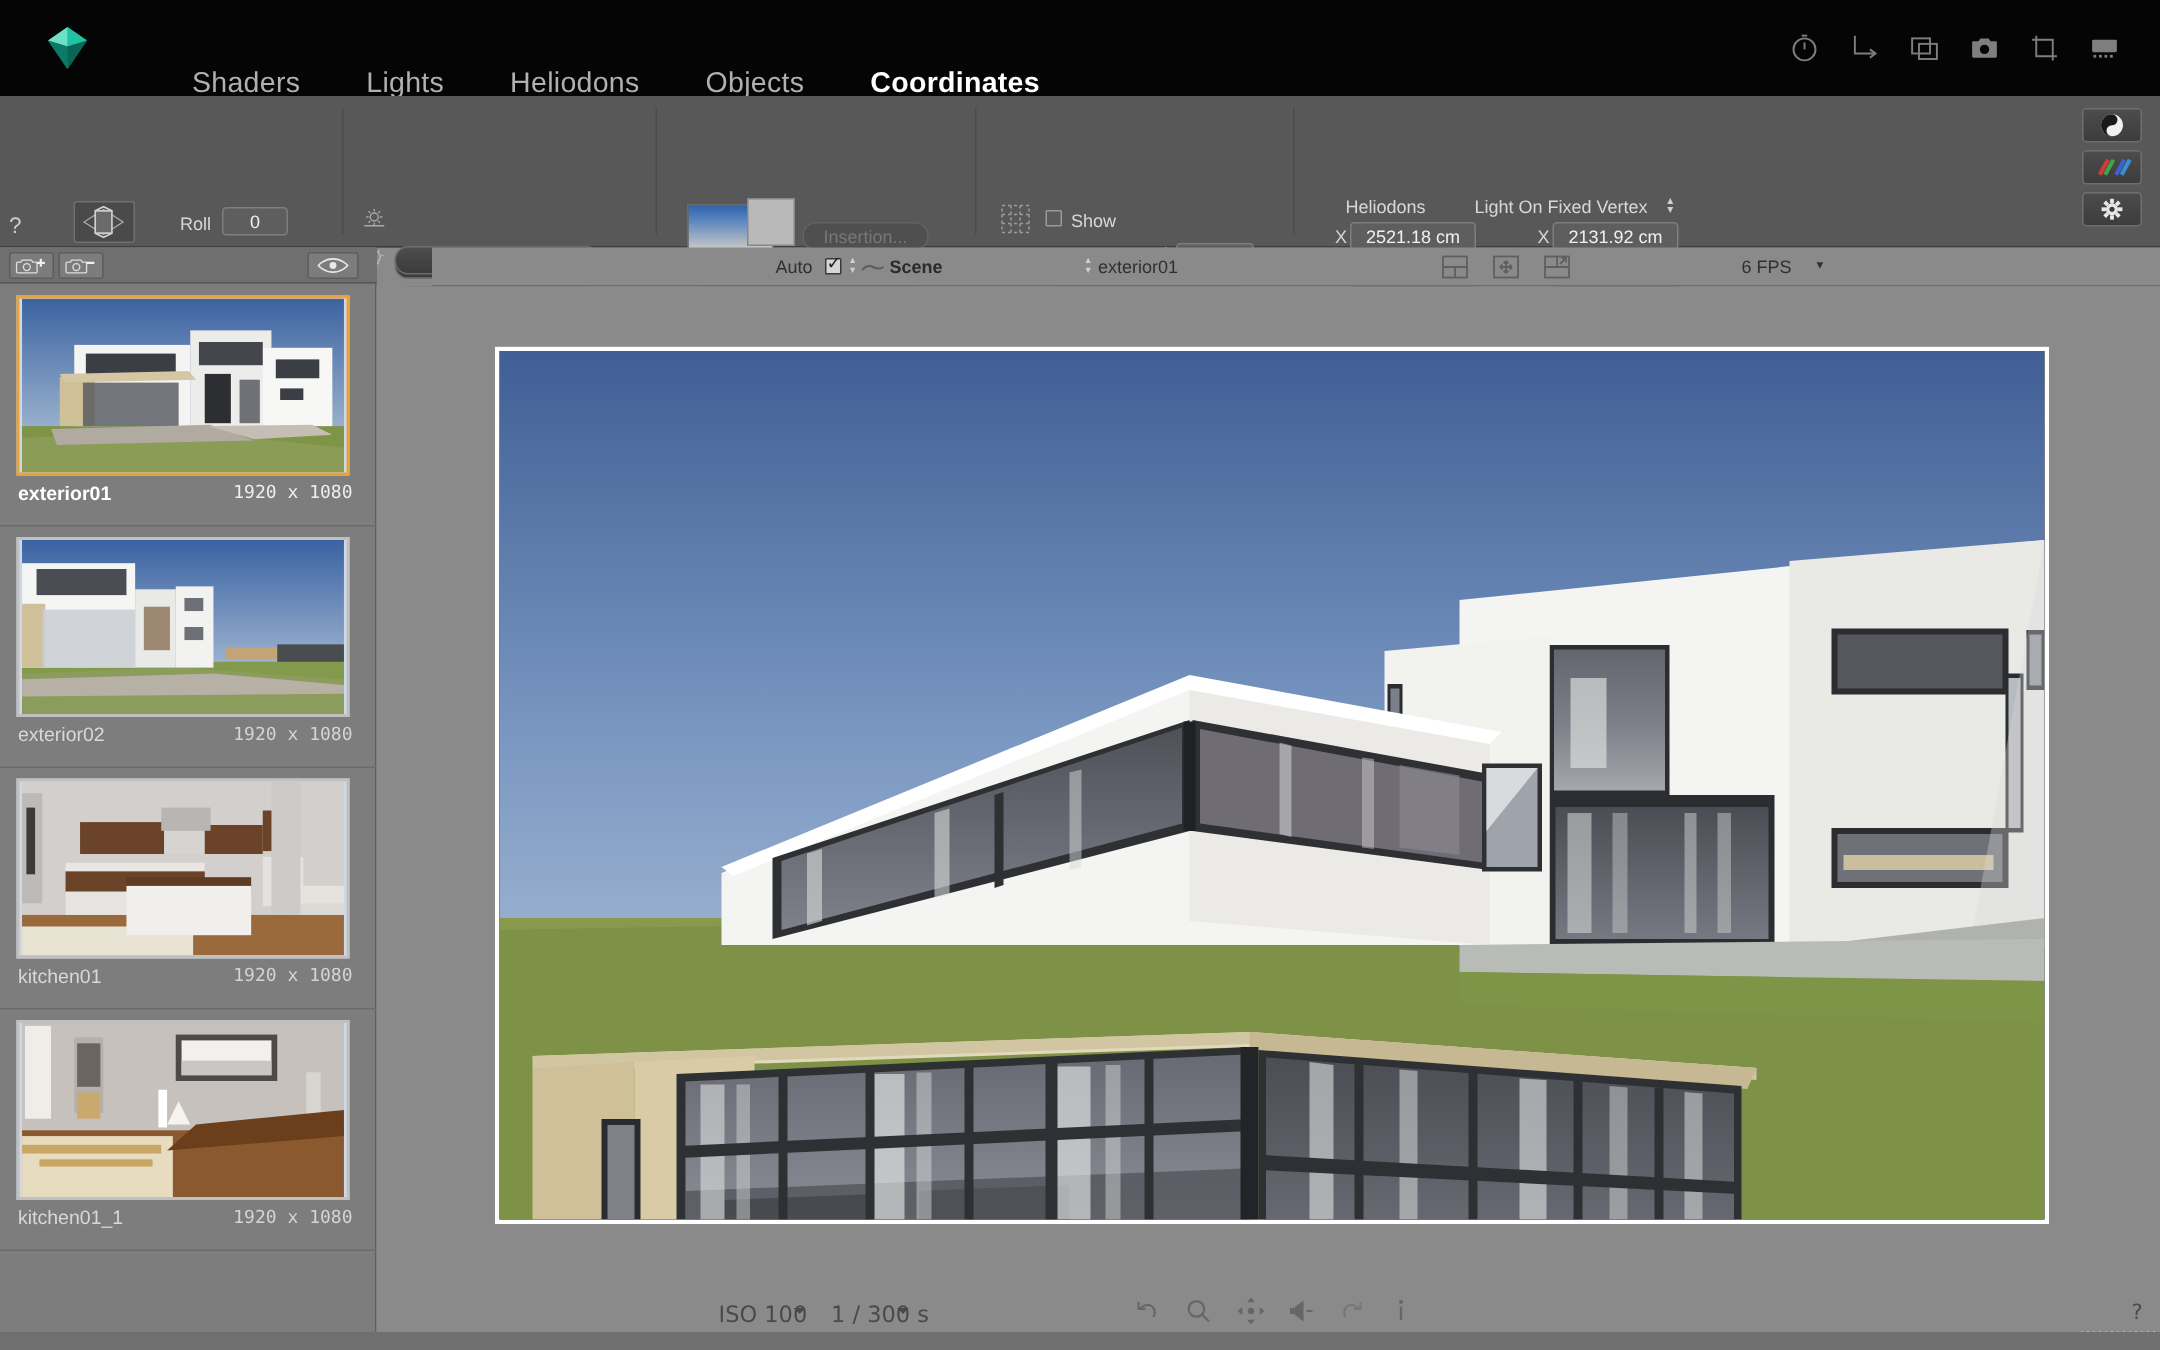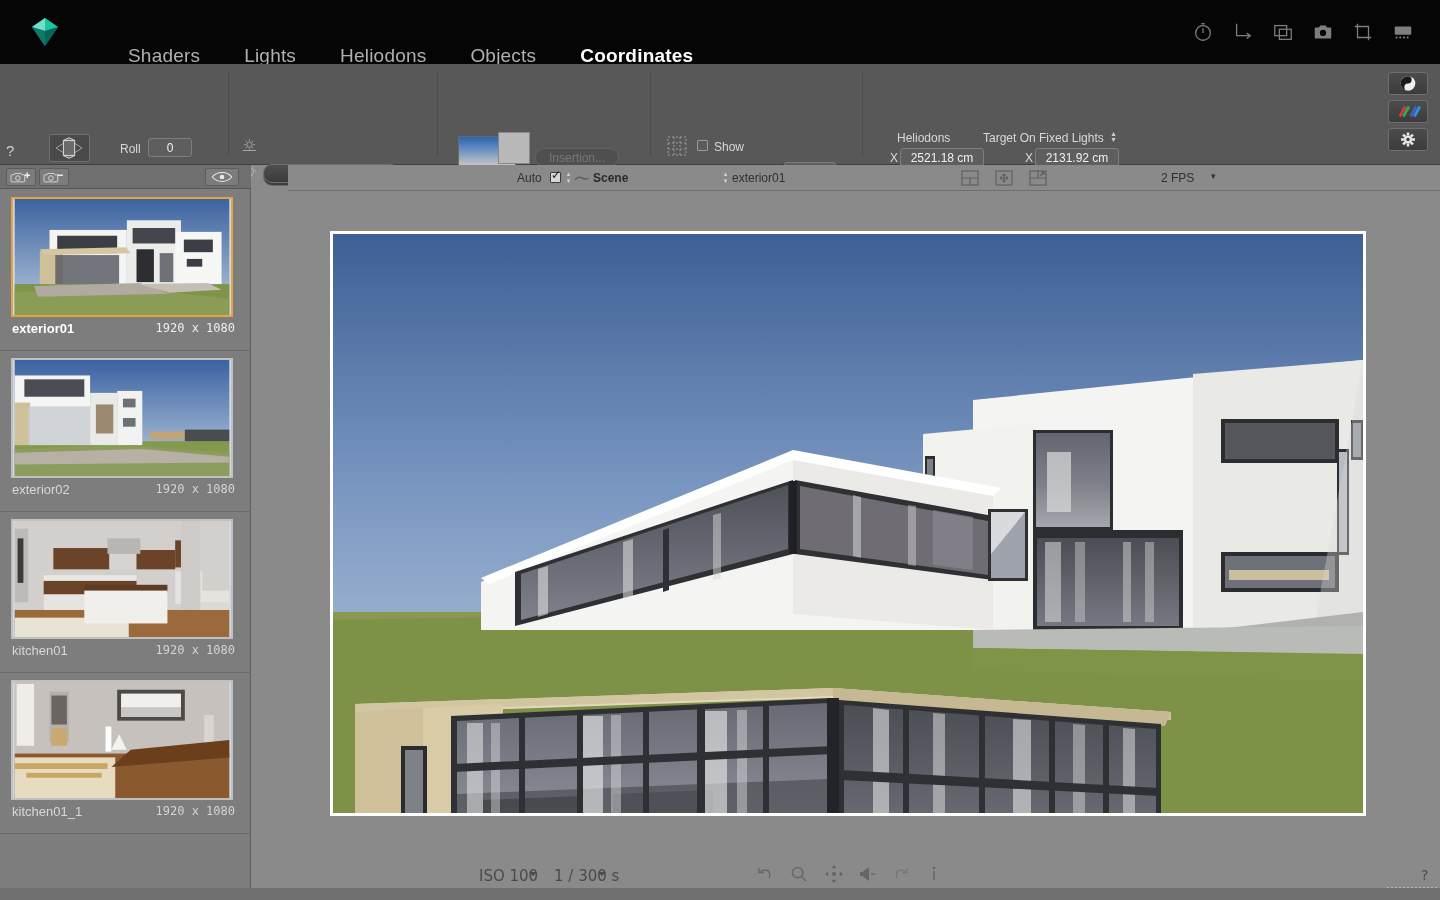--- a/index.html
+++ b/index.html
@@ -339,21 +339,21 @@
     </svg>
     <div class="pill" style="left:697px; top:127px; width:136px; justify-content:flex-start; padding-left:7px; font-size:11px;">
       <span>Scene;3D Plants;Light.</span>
       <span style="position:absolute;right:6px;font-size:8px;color:#ddd;">▼</span>
     </div>
     <div class="grp-label" style="left:697px; top:146px; width:136px;">Visibility</div>
 
     <div class="rb-sep" style="left:862px;"></div>
 
     <div class="mini-lbl" style="left:897px; top:67px;">Heliodons</div>
-    <div class="mini-lbl" style="left:983px; top:67px;">Target On Fixed Lights</div>
+    <div class="mini-lbl" style="left:983px; top:67px;">Light On Fixed Vertex</div>
     <div class="spin" style="left:1110px; top:67px; font-size:8px; line-height:6px;">▴<br>▾</div>
 
     <div class="mini-lbl" style="left:890px; top:87px;">X</div>
     <div class="field" style="left:900px; top:84px; width:84px;">2521.18 cm</div>
     <div class="mini-lbl" style="left:890px; top:107px;">Y</div>
     <div class="field" style="left:900px; top:104px; width:84px;">-1084.32 cm</div>
     <div class="mini-lbl" style="left:890px; top:127px;">Z</div>
     <div class="field" style="left:900px; top:124px; width:84px;">158.54 cm</div>
 
     <div class="mini-lbl" style="left:1025px; top:87px;">X</div>
@@ -564,21 +564,21 @@
     <svg class="vb-ico" style="left:707px; top:5px; width:18px; height:16px;" viewBox="0 0 18 16" stroke="#3c3c3c" fill="none" stroke-width="1.2">
       <rect x="1" y="1" width="16" height="14"></rect>
       <path d="M9 4v8M5 8h8M9 4l-1.6 1.6M9 4l1.6 1.6M9 12l-1.6-1.6M9 12l1.6-1.6M5 8l1.6-1.6M5 8l1.6 1.6M13 8l-1.6-1.6M13 8l-1.6 1.6"></path>
     </svg>
     <svg class="vb-ico" style="left:741px; top:5px; width:18px; height:16px;" viewBox="0 0 18 16" stroke="#3c3c3c" fill="none" stroke-width="1.2">
       <rect x="1" y="1" width="16" height="14"></rect>
         <path d="M1 8h16M9 1v7"></path>
         <path d="M11 6l4-4M15 2h-3M15 2v3"></path>
     </svg>
 
-    <div class="vb-txt" style="left:873px; top:6px;">2 FPS</div>
+    <div class="vb-txt" style="left:873px; top:6px;">6 FPS</div>
     <div class="vb-txt" style="left:923px; top:6px; font-size:9px;">▾</div>
   </div>
 
   <div class="viewport">
     <div class="render-frame">
       <svg class="scene" viewBox="0 0 1030 579" preserveAspectRatio="none">
         <defs>
           <linearGradient id="sky" x1="0" y1="0" x2="0" y2="1">
             <stop offset="0" stop-color="#3f5f95"></stop>
             <stop offset="0.45" stop-color="#7b98c2"></stop>

